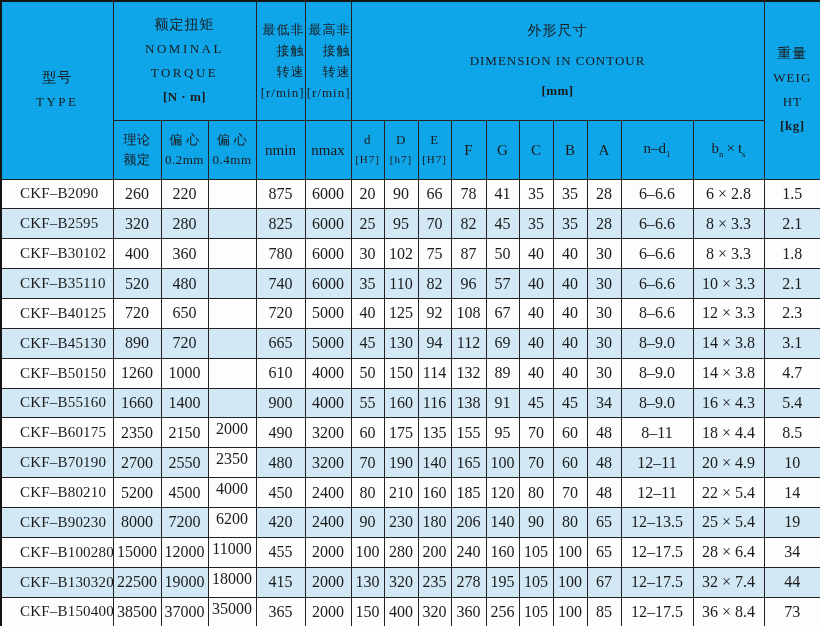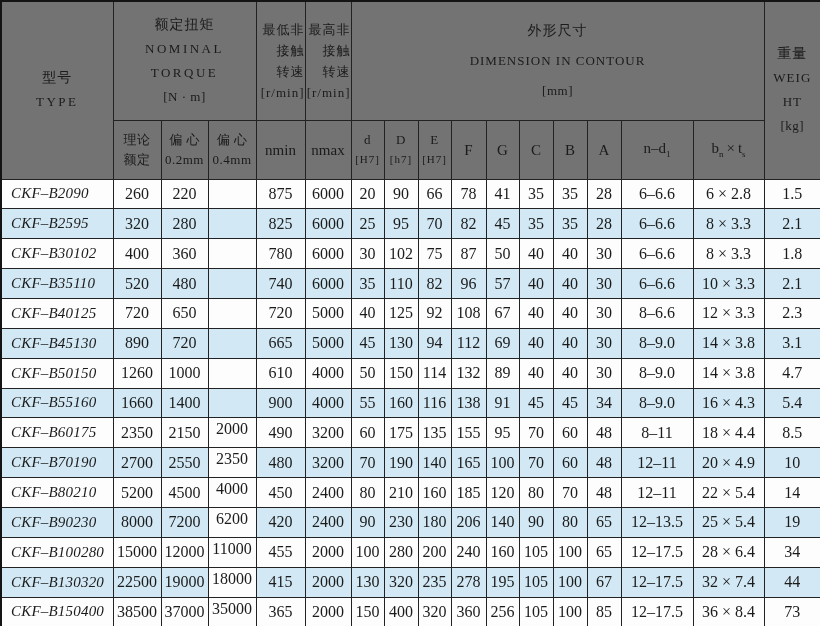--- a/index.html
+++ b/index.html
@@ -16,41 +16,40 @@
     border: 2px solid #141414;
   }
   th, td {
     border: 1px solid #222222;
     padding: 0;
     text-align: center;
     vertical-align: middle;
     overflow: hidden;
     font-weight: normal;
   }
-  thead th { background: #737373; margin-top: 43px; }
+  thead th { background: #0ea5e9; margin-top: 43px; }
   thead tr.band-top { height: 119px; }
   thead tr.band-sub { height: 59px; }
   tbody tr { height: 29.86px; }
   tbody tr.blue td { background: #d2e9f5; }
   tbody td { font-size: 16px; background: #fdfdfd; }
   tbody td.col-type {
     text-align: left;
-    padding-left: 9px;
+    padding-left: 18px;
     font-size: 15px;
     letter-spacing: 0.2px;
     white-space: nowrap;
-    font-style: italic;
   }
   tbody tr.blue td.wcell, tbody td.wcell { background: #fdfdfd; }
   tbody td.raised { vertical-align: top; padding-top: 2px; }
 
   .zh  { font-size: 14px; letter-spacing: 1px; display: block; line-height: 24px; }
   .en  { font-size: 13px; letter-spacing: 2.5px; display: block; line-height: 24px; }
   .en2 { font-size: 13px; letter-spacing: 1px; display: block; line-height: 24px; }
-  .unit{ font-size: 13px; letter-spacing: 0.5px; display: block; line-height: 24px; }
+  .unit{ font-size: 13px; letter-spacing: 0.5px; display: block; line-height: 24px; font-weight: bold; }
   .spd { font-size: 13px; letter-spacing: 1px; display: block; line-height: 21px; text-align: right; }
   .sub2line { font-size: 13px; display: block; line-height: 20px; letter-spacing: 0.5px; }
   .subfit { font-size: 11px; display: block; line-height: 19px; letter-spacing: 1px; }
   .subletter { font-size: 15px; }
   .dim-gap { line-height: 30px; }
   sub { font-size: 9px; }
   .times { margin: 0 3px; }
 </style>
 </head>
 <body>

